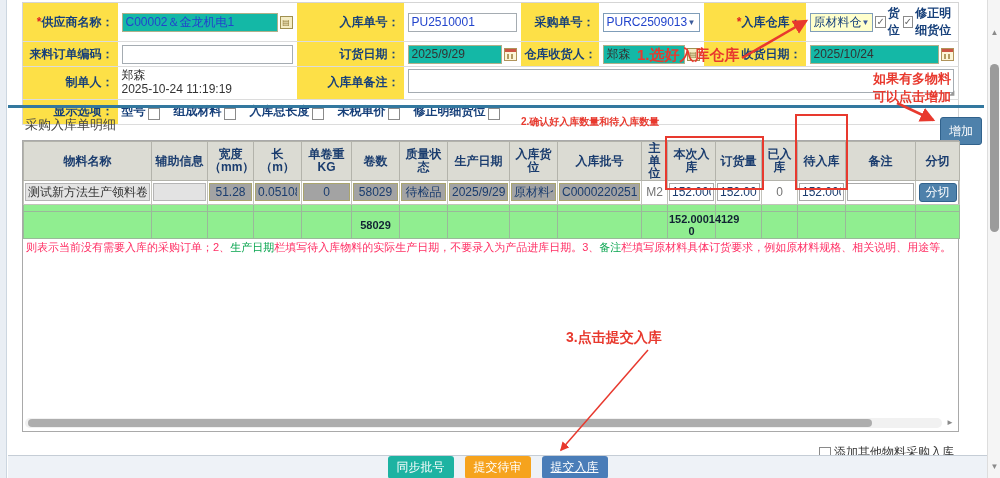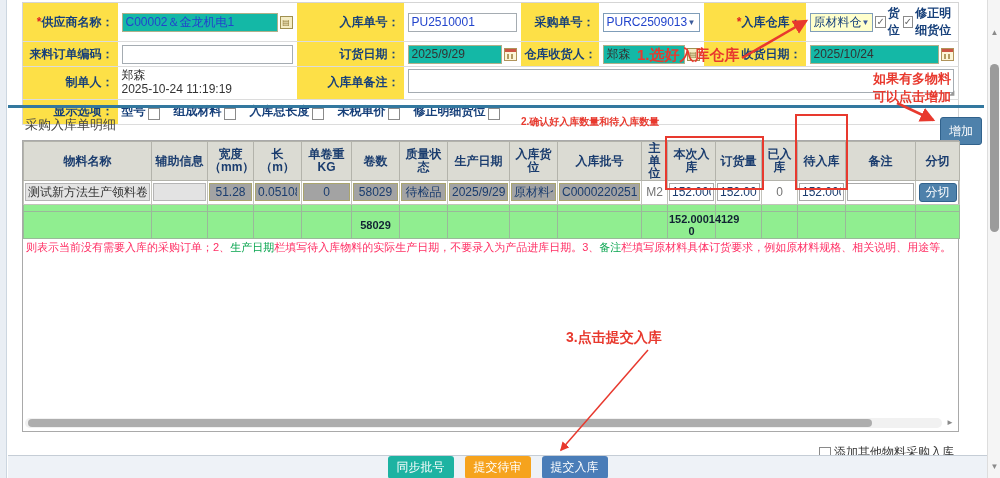--- a/index.html
+++ b/index.html
@@ -70,21 +70,21 @@
   #h-scrollbar { position:absolute; left:2px; right:16px; bottom:3px; height:10px; background:#f1f1f1; border-radius:5px; }
   #h-thumb { position:absolute; left:3px; top:1px; width:92%; height:8px; background:#adadad; border-radius:4px; }
   #h-right-arrow { position:absolute; right:4px; bottom:3px; color:#8a8a8a; font-size:8px; line-height:10px; }
   
   #add-other { top:444px; right:46px; display:flex; align-items:center; gap:3px; color:#333; }
   #footer { left:8px; top:455px; width:979px; height:23px; background:#eef2f7; border-top:1px solid #c5cdd6;
     display:flex; align-items:center; justify-content:center; gap:11px; }
   .fbtn { color:#fff; border:none; border-radius:3px; font-size:12px; padding:3px 9px; cursor:pointer; font-family:inherit; }
   #btn-sync { background:#1db3a2; }
   #btn-review { background:#f6a31d; }
-  #btn-submit { background:#4a7db8; }
+  #btn-submit { background:#4a7db8;text-decoration:underline; }
   
   .anno { color:#e8392e; font-weight:bold; z-index:12; pointer-events:none; }
   #anno1 { left:637px; top:46px; font-size:15px; }
   #anno2 { left:521px; top:115px; font-size:10px; }
   #anno3 { left:566px; top:329px; font-size:14px; }
   #anno4 { left:862px; top:70px; font-size:13px; text-align:center; line-height:1.35;margin-left:11px; }
   .redbox { position:absolute; border:2px solid #e8392e; z-index:11; pointer-events:none; }
   #redbox-qty { left:665px; top:136px; width:99px; height:54px; }
   #redbox-wait { left:795px; top:114px; width:53px; height:76px; }
   #arrow-layer { position:absolute; left:0; top:0; width:1000px; height:478px; z-index:11; pointer-events:none; }

